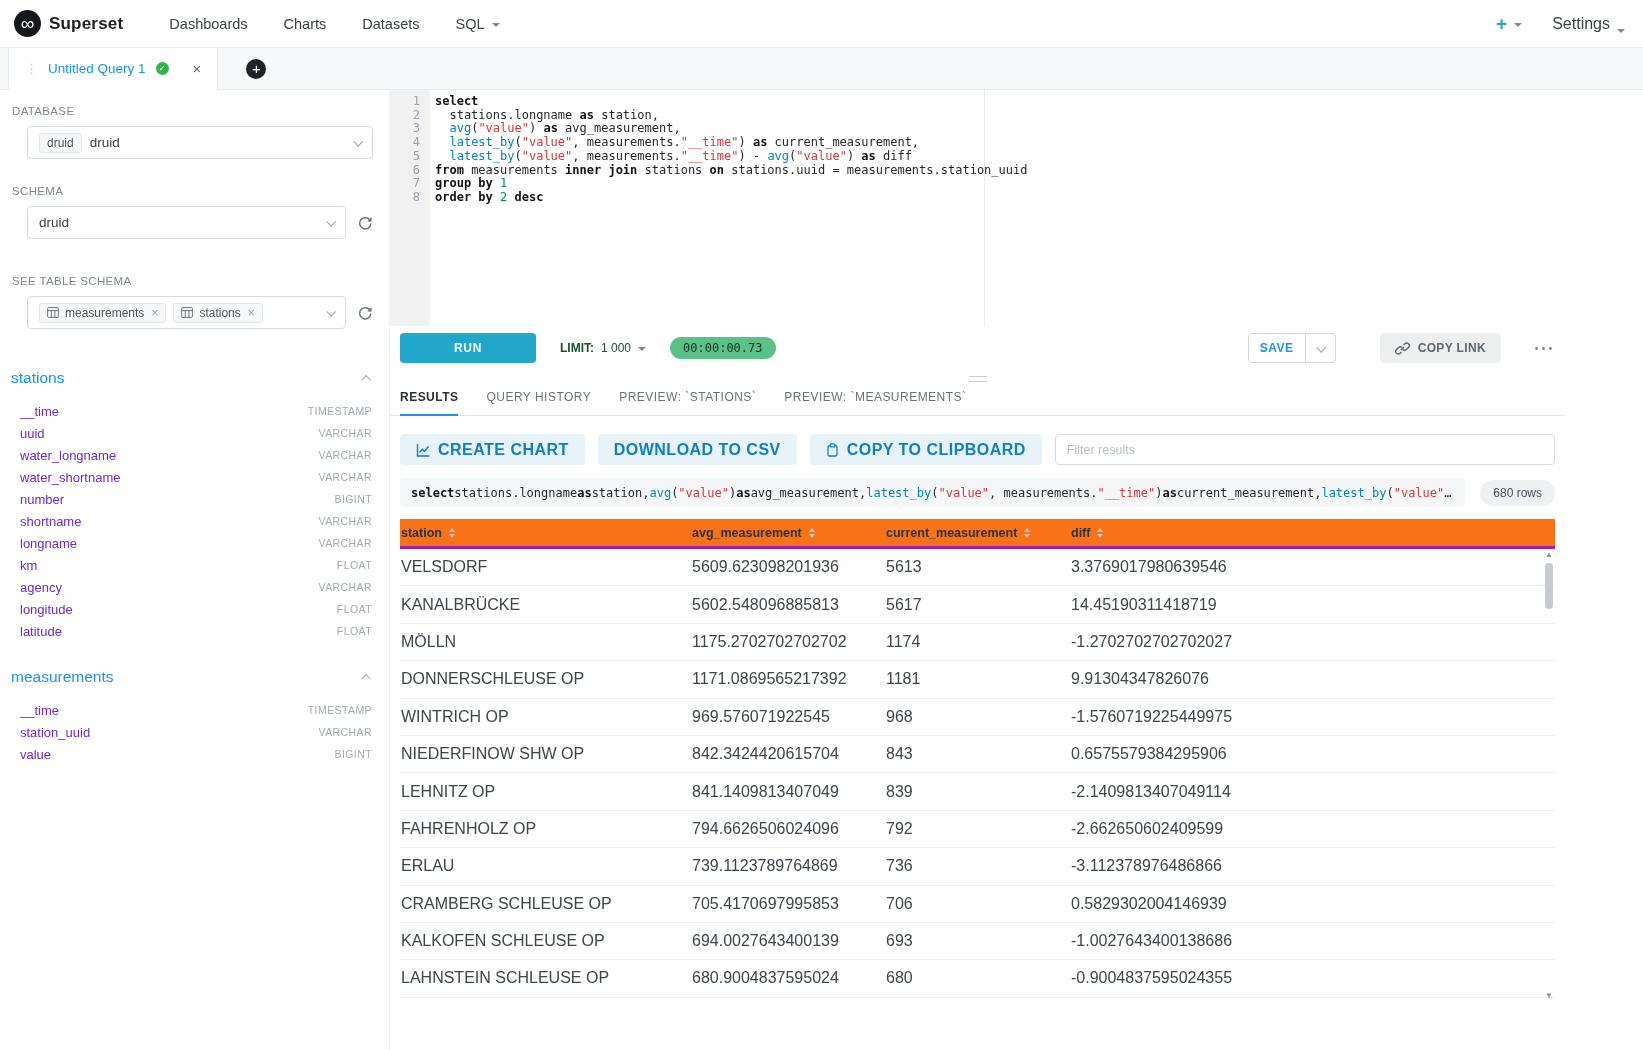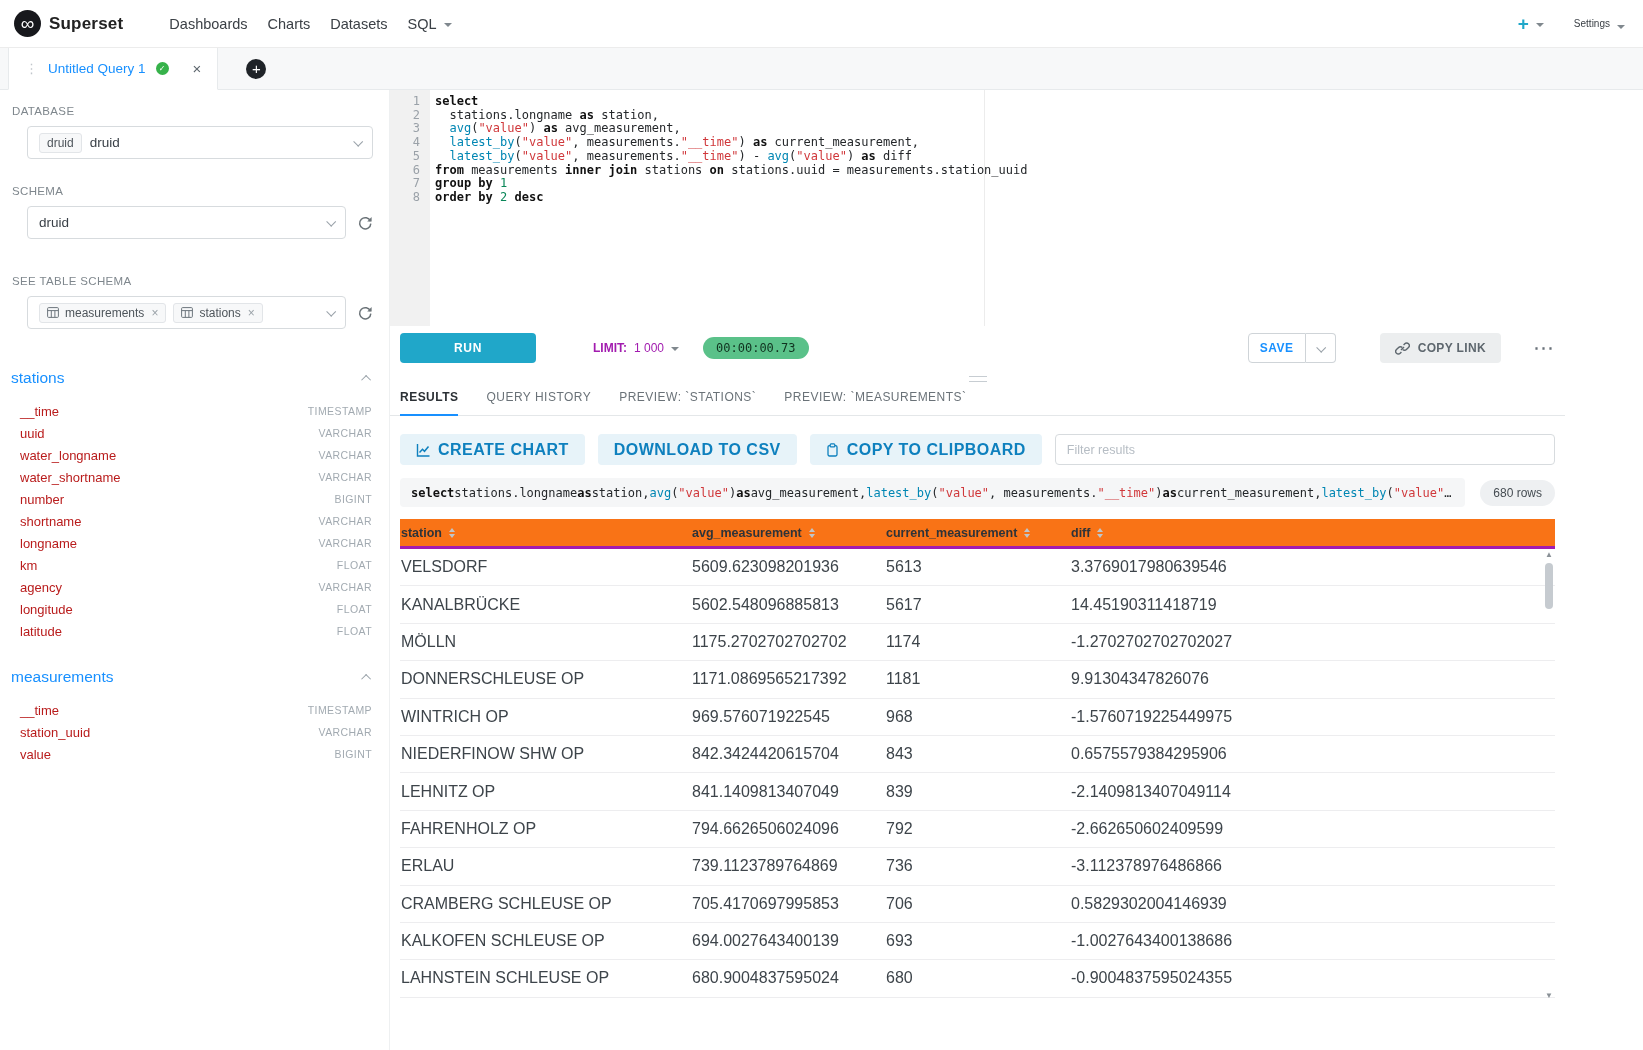--- a/index.html
+++ b/index.html
@@ -6,25 +6,25 @@
   html,body { width:1643px; height:1050px; overflow:hidden; background:#fff;
     font-family:"Liberation Sans", sans-serif; color:#333; }
 
   
   .nav { height:48px; display:flex; align-items:center; padding:0 18px 0 14px;
     border-bottom:1px solid #ececec; background:#fff; position:relative; z-index:5; }
   .brand { display:flex; align-items:center; gap:8px; cursor:pointer; }
   .logo-mark { width:27px; height:27px; border-radius:50%; background:#17181c; color:#fff;
     display:flex; align-items:center; justify-content:center; font-size:19px; line-height:1; }
   .brand-text { font-size:17px; font-weight:700; color:#222; letter-spacing:.2px; }
-  .nav-menu { display:flex; gap:20px; margin-left:46px; }
+  .nav-menu { display:flex; gap:36px; margin-left:46px; }
   .nav-item { font-size:14.5px; color:#3b4046; display:flex; align-items:center; cursor:pointer; }
   .nav-right { margin-left:auto; display:flex; align-items:center; gap:30px; }
   .nav-plus { color:#20a7c9; font-size:19px; font-weight:600; display:flex; align-items:center; cursor:pointer; }
-  .nav-settings { font-size:10px; color:#3b4046; display:flex; align-items:flex-end; cursor:pointer; }
+  .nav-settings { font-size:16px; color:#3b4046; display:flex; align-items:flex-end; cursor:pointer; }
   .caret { width:0; height:0; border-left:4px solid transparent; border-right:4px solid transparent;
     border-top:4.5px solid #80888e; display:inline-block; margin-left:7px; margin-top:2px; }
 
   
   .tabstrip { height:42px; background:#f7f8f9; border-bottom:1px solid #e7eaec;
     display:flex; align-items:stretch; padding-left:8px; }
   .tab { display:flex; align-items:center; gap:10px; padding:0 16px; background:#fff;
     border:1px solid #e7eaec; border-top:none; border-bottom:1px solid #fff; margin-bottom:-1px; cursor:pointer; }
   .tab-drag { color:#c0c6cb; font-size:13px; }
   .tab-label { color:#1890ff; font-size:13.5px; }
@@ -53,41 +53,41 @@
   .tag .tag-x { color:#9aa2a8; font-size:12px; cursor:pointer; margin-left:1px; }
   .tag svg { color:#6d767d; }
   .refresh-btn { color:#6b7378; display:flex; align-items:center; cursor:pointer; }
   .chev { display:inline-block; width:7px; height:7px; border-right:1.6px solid #98a1a8;
     border-bottom:1.6px solid #98a1a8; transform:rotate(45deg) translateY(-1px); }
   .chev.up { transform:rotate(-135deg) translateY(-2px); }
   .schema-section { margin-bottom:26px; }
   .section-header { display:flex; align-items:center; justify-content:space-between;
     font-size:15.5px; font-weight:500; color:#1890ff; margin:0 2px 13px 0; cursor:pointer; }
   .col-row { display:flex; align-items:center; justify-content:space-between; padding:3.5px 1px 3.5px 9px; }
-  .col-name { font-size:13px; color:#b91c1c; }
+  .col-name { font-size:13px; color:#6d28d9; }
   .col-type { font-size:10.5px; color:#a2aab1; letter-spacing:.04em; }
 
   
   .editor { height:236px; display:flex; position:relative;
     font-family:"DejaVu Sans Mono", monospace; font-size:12px; line-height:13.7px; cursor:text; }
   .gutter { width:40px; background:#f1f1f1; color:#9aa1a8; text-align:right; padding:5px 10px 0 0; }
   .code { padding:5px 0 0 5px; white-space:pre; color:#24272a; }
   .print-margin { position:absolute; left:594px; top:0; bottom:0; width:1px; background:#ececec; }
   .tk-kw { font-weight:bold; color:#111; }
   .tk-fn { color:#0086b3; }
   .tk-str { color:#d0383b; }
   .tk-num { color:#098658; }
   .tk-pl { color:#24272a; }
 
   
   .sqltoolbar { height:44px; display:flex; align-items:center; padding:0 10px; gap:24px; }
   .run-btn { width:136px; height:30px; background:#20a7c9; border:none; border-radius:4px;
     color:#fff; font-size:12px; font-weight:600; letter-spacing:.06em; cursor:pointer;
     font-family:"Liberation Sans", sans-serif; }
-  .limit { display:flex; align-items:center; font-size:12px; color:#a21caf; cursor:pointer;margin-left:33px; }
+  .limit { display:flex; align-items:center; font-size:12px; color:#14532d; cursor:pointer; }
   .limit-label { font-weight:700; }
   .limit-val { margin-left:7px;text-align:center; }
   .timer { background:#5ac189; color:#10321f; border-radius:12px; padding:4px 13px;
     font-family:"DejaVu Sans Mono", monospace; font-size:12px; }
   .spacer { flex:1; }
   .savegrp { display:flex; }
   .save-btn { height:30px; width:58px; background:#fff; border:1px solid #cfd4d8;
     border-radius:4px 0 0 4px; color:#1890ff; font-size:12px; font-weight:600;
     letter-spacing:.04em; cursor:pointer; font-family:"Liberation Sans", sans-serif; }
   .save-caret { height:30px; width:30px; background:#fff; border:1px solid #cfd4d8; border-left:none;

